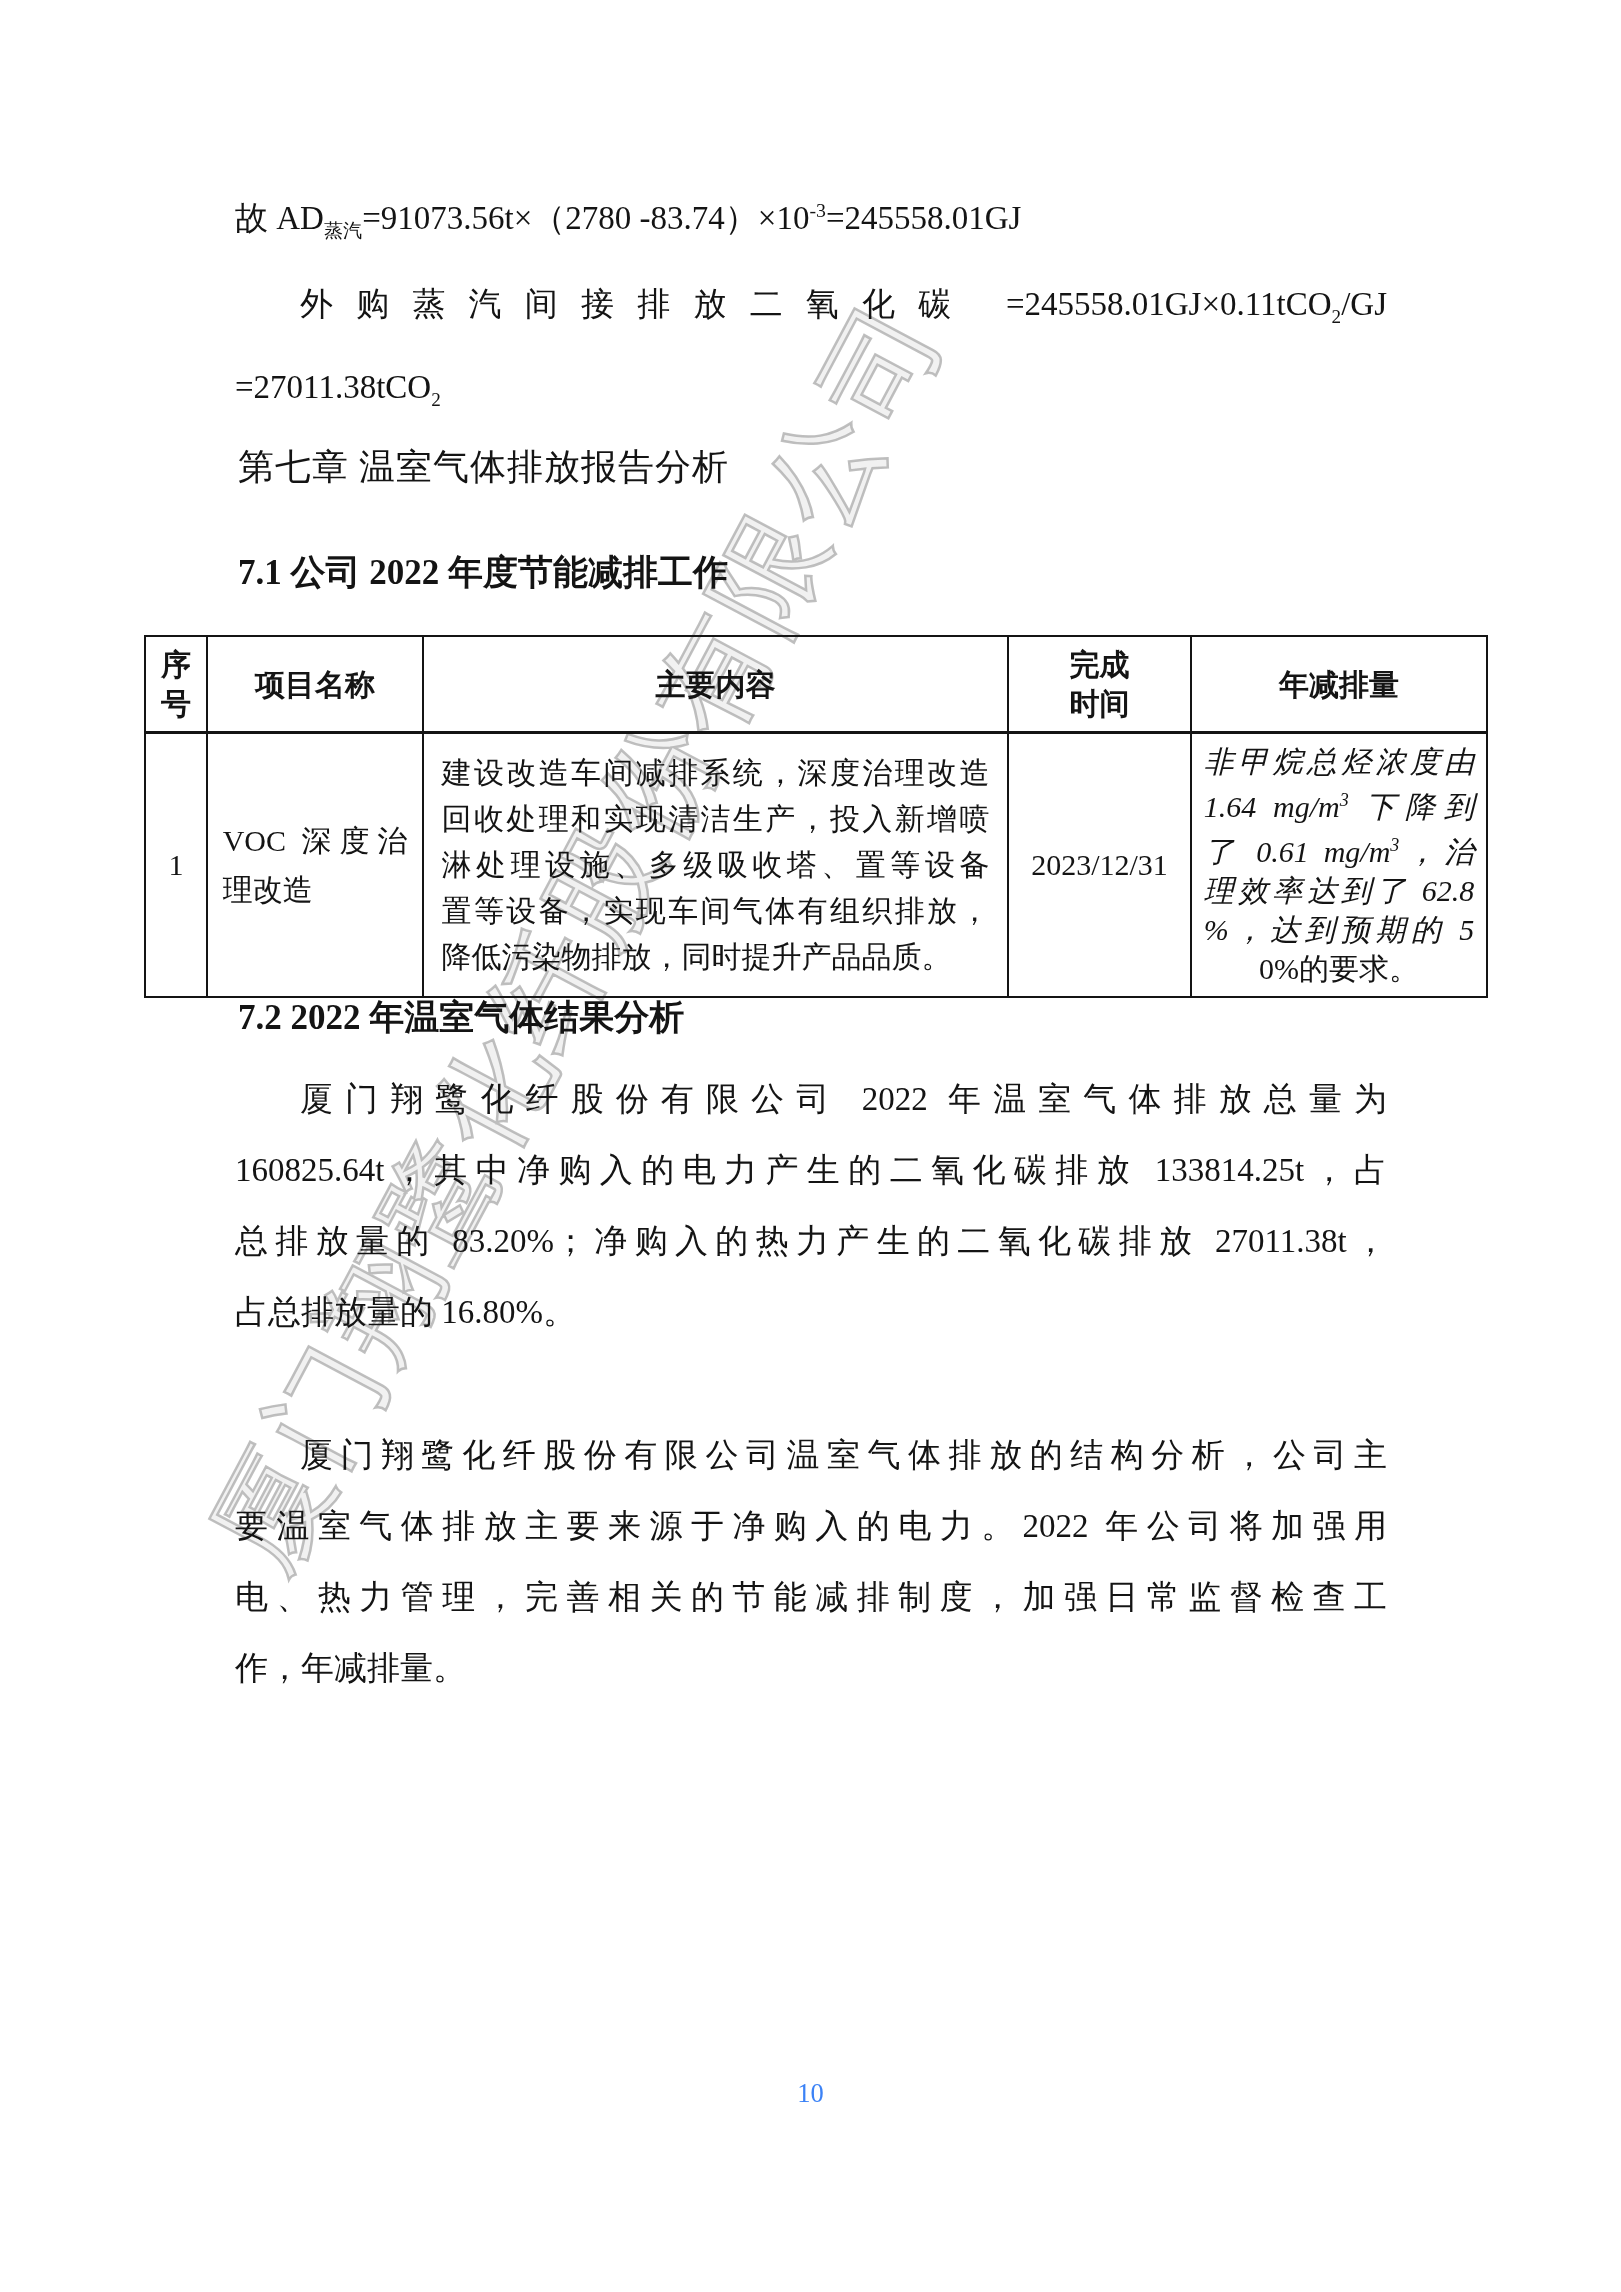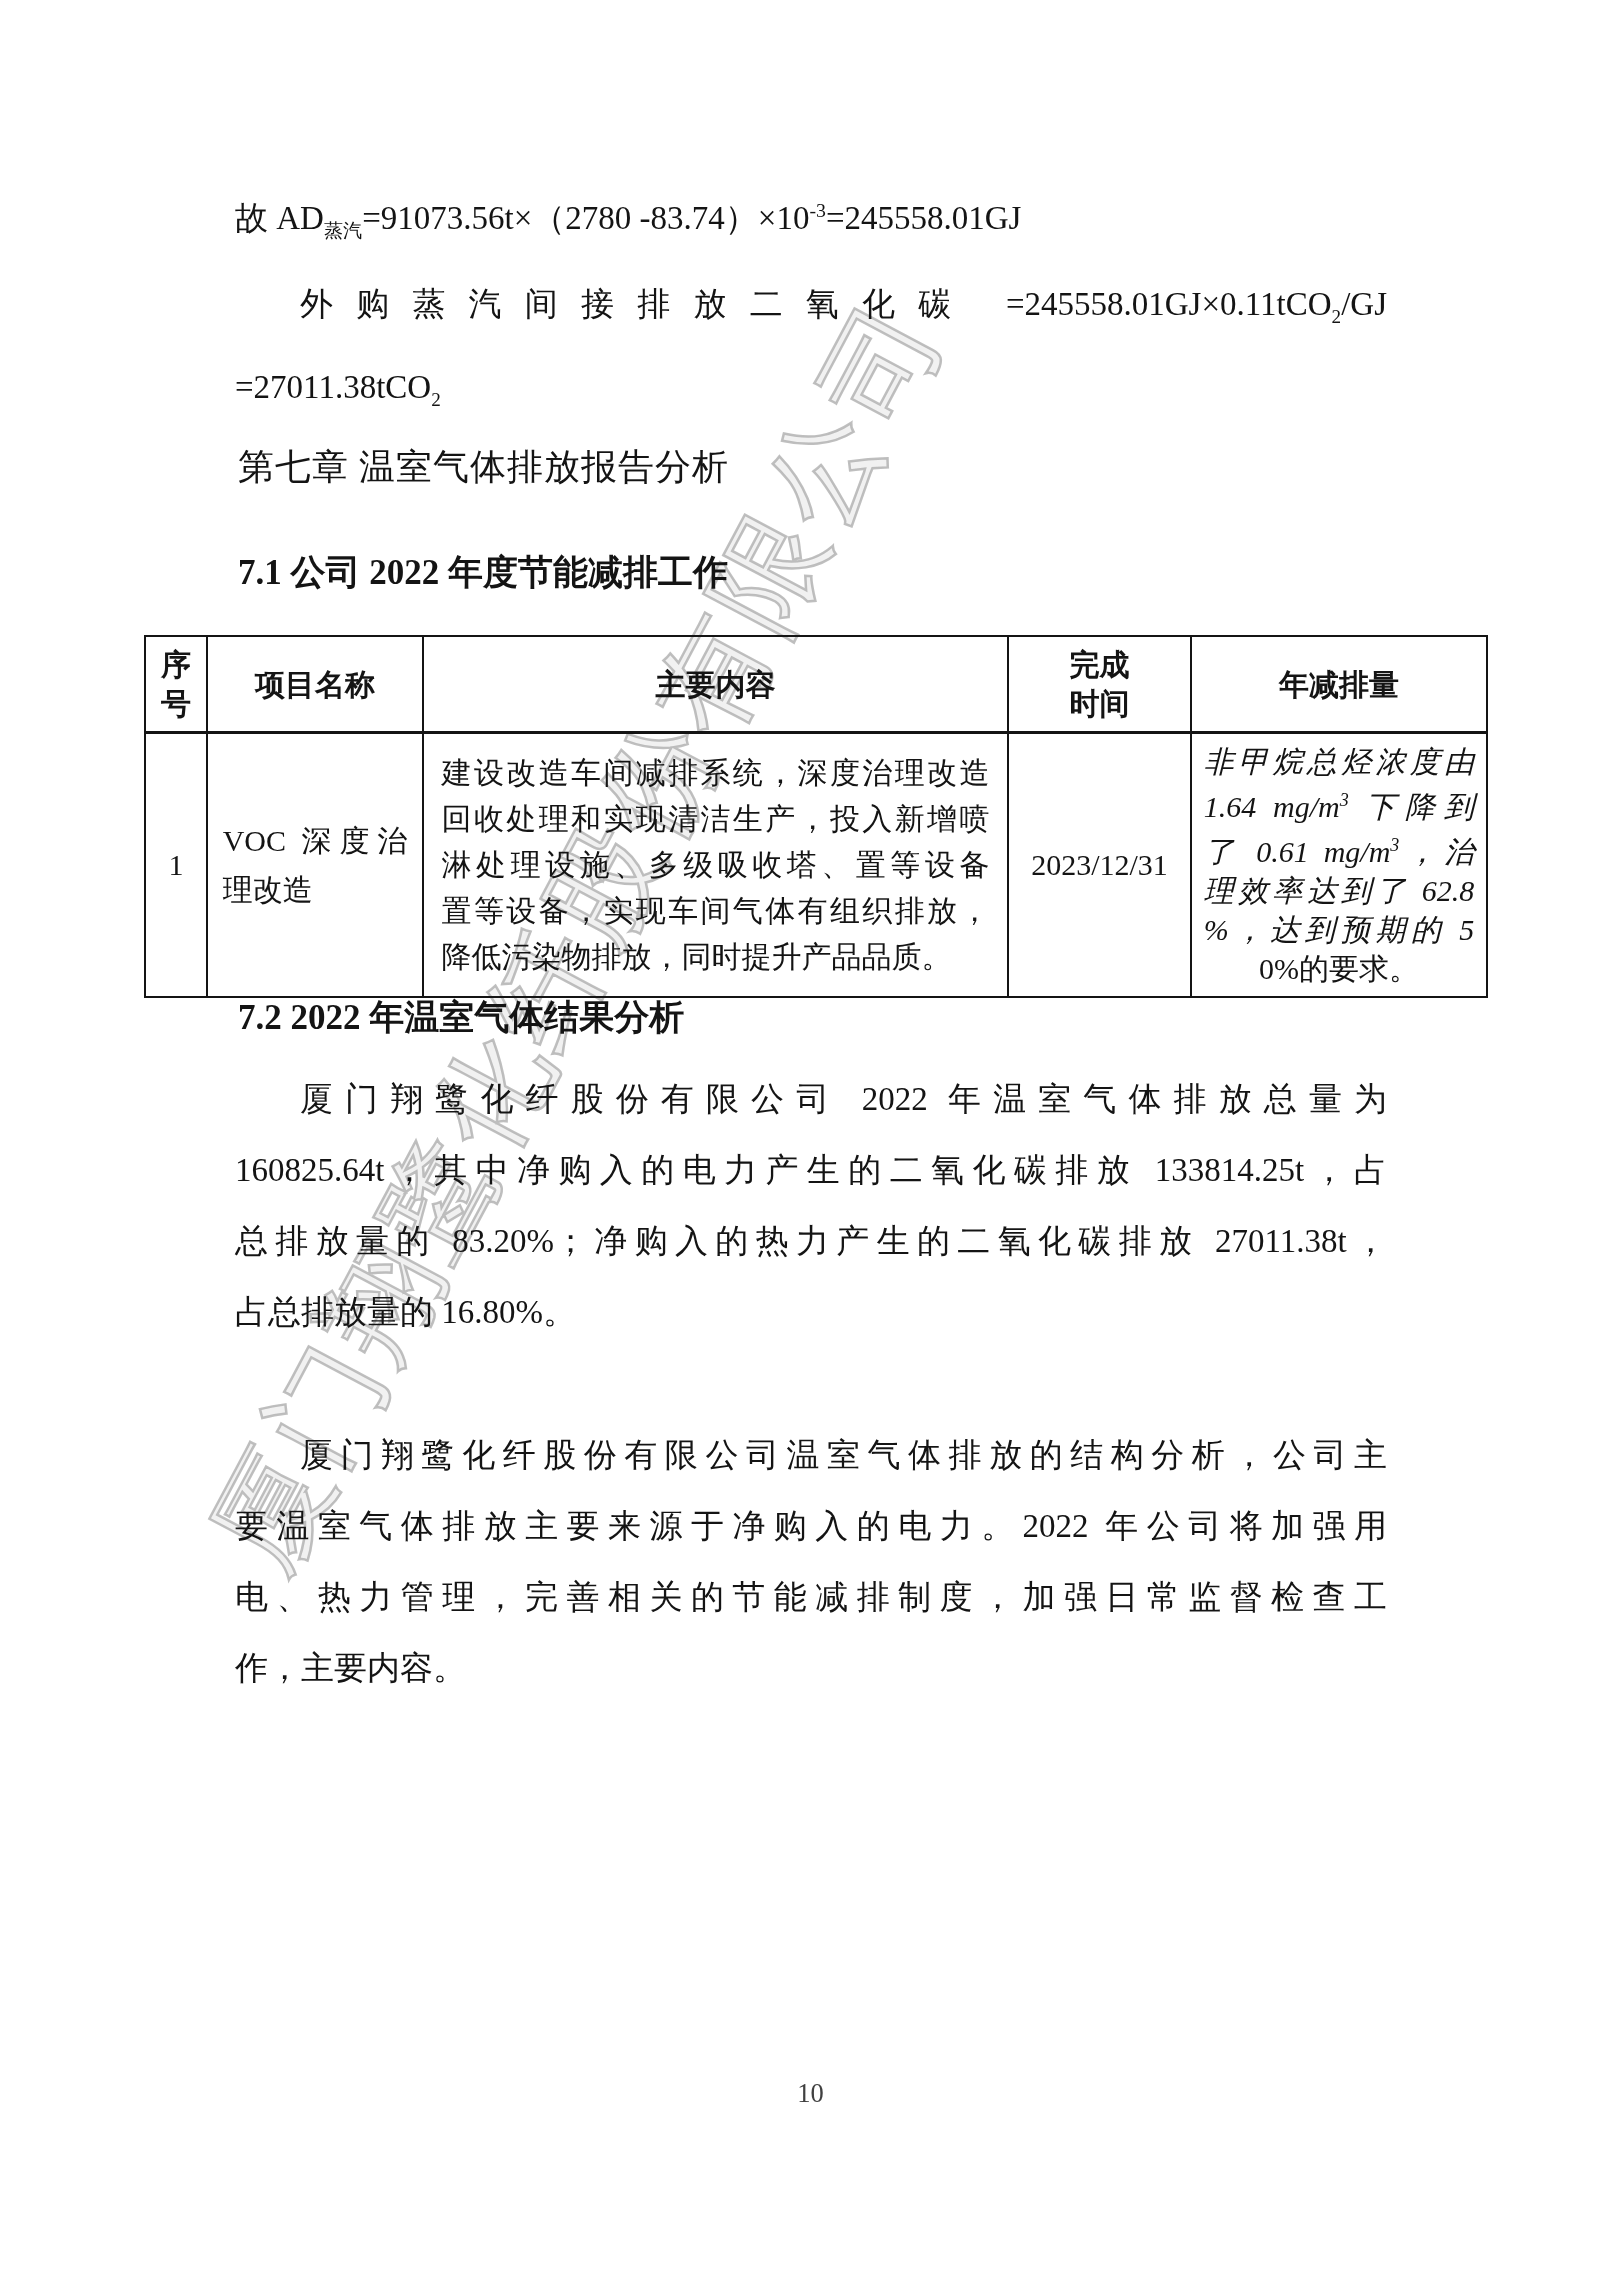--- a/index.html
+++ b/index.html
@@ -58,21 +58,21 @@
   
   .para { position:absolute; left:235px; width:1152px; font-size:33px; line-height:71px; }
   #p72 { top:1064px; }
   #p73 { top:1420px; }
   .pl { box-sizing:border-box; white-space:nowrap; }
   .pl.just { text-align:justify; text-align-last:justify; white-space:normal; }
   .pl.indent { padding-left:65px; }
   
   .pagenum {
     position:absolute; top:2078px; left:0; width:100%; text-align:center;
-    font-size:26.5px; color:#404040;
+    font-size:26.5px; color:#3b82f6;
   }
 </style>
 </head>
 <body>
 
 <div class="page">
 
   <div class="watermark">厦门翔鹭化纤股份有限公司</div>
 
   <div class="layer">
@@ -137,20 +137,20 @@
       <div class="pl indent just">厦门翔鹭化纤股份有限公司 2022 年温室气体排放总量为</div>
       <div class="pl just">160825.64t，其中净购入的电力产生的二氧化碳排放 133814.25t，占</div>
       <div class="pl just">总排放量的 83.20%；净购入的热力产生的二氧化碳排放 27011.38t，</div>
       <div class="pl">占总排放量的 16.80%。</div>
     </div>
 
     <div class="para" id="p73">
       <div class="pl indent just">厦门翔鹭化纤股份有限公司温室气体排放的结构分析，公司主</div>
       <div class="pl just">要温室气体排放主要来源于净购入的电力。2022 年公司将加强用</div>
       <div class="pl just">电、热力管理，完善相关的节能减排制度，加强日常监督检查工</div>
-      <div class="pl">作，主要内容。</div>
+      <div class="pl">作，年减排量。</div>
     </div>
 
     <div class="pagenum">10</div>
 
   </div>
 </div>
 
 
 </body></html>

